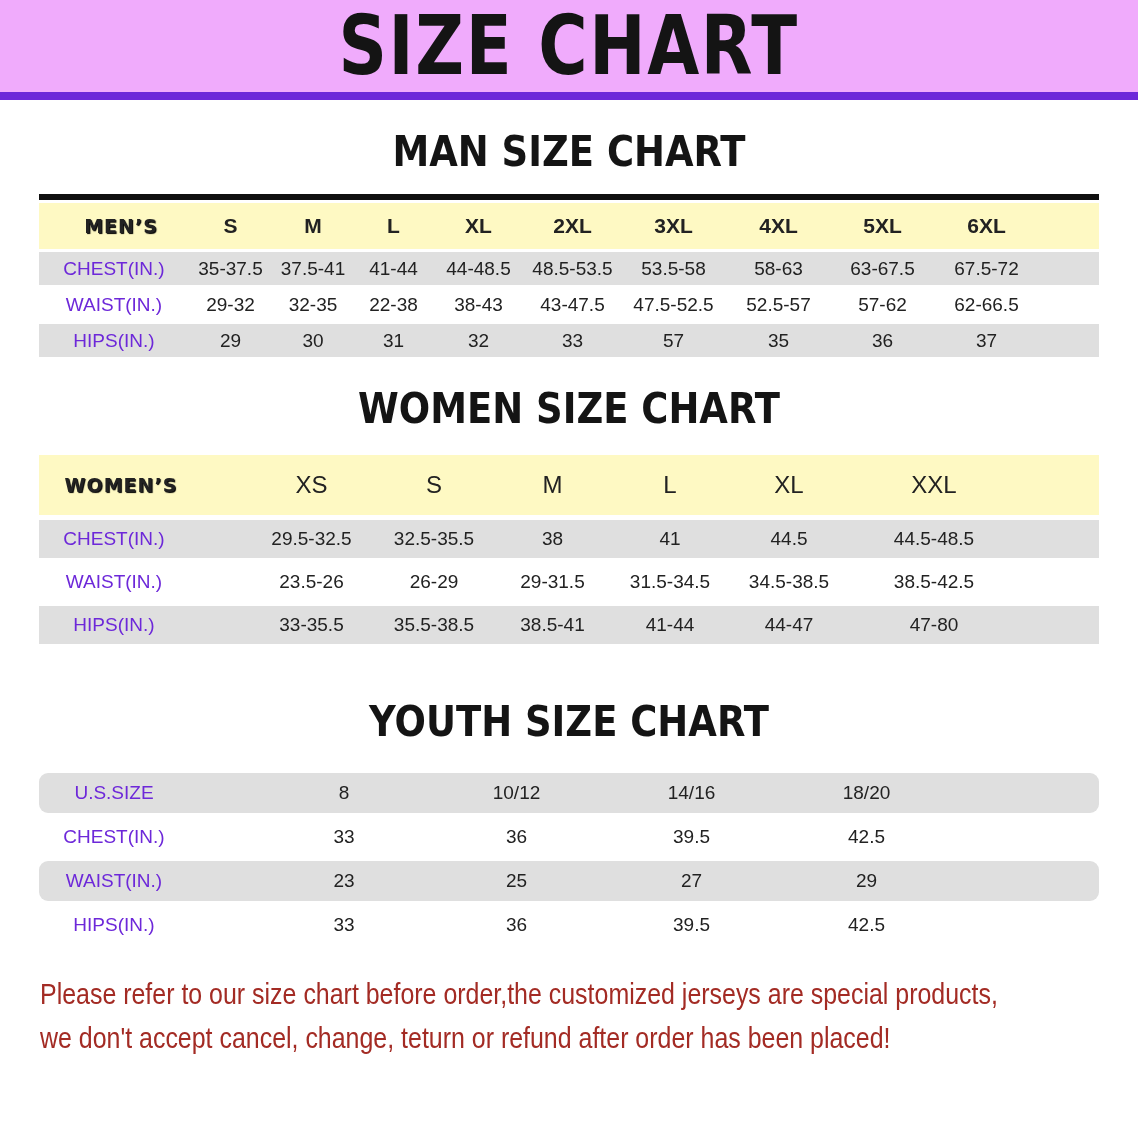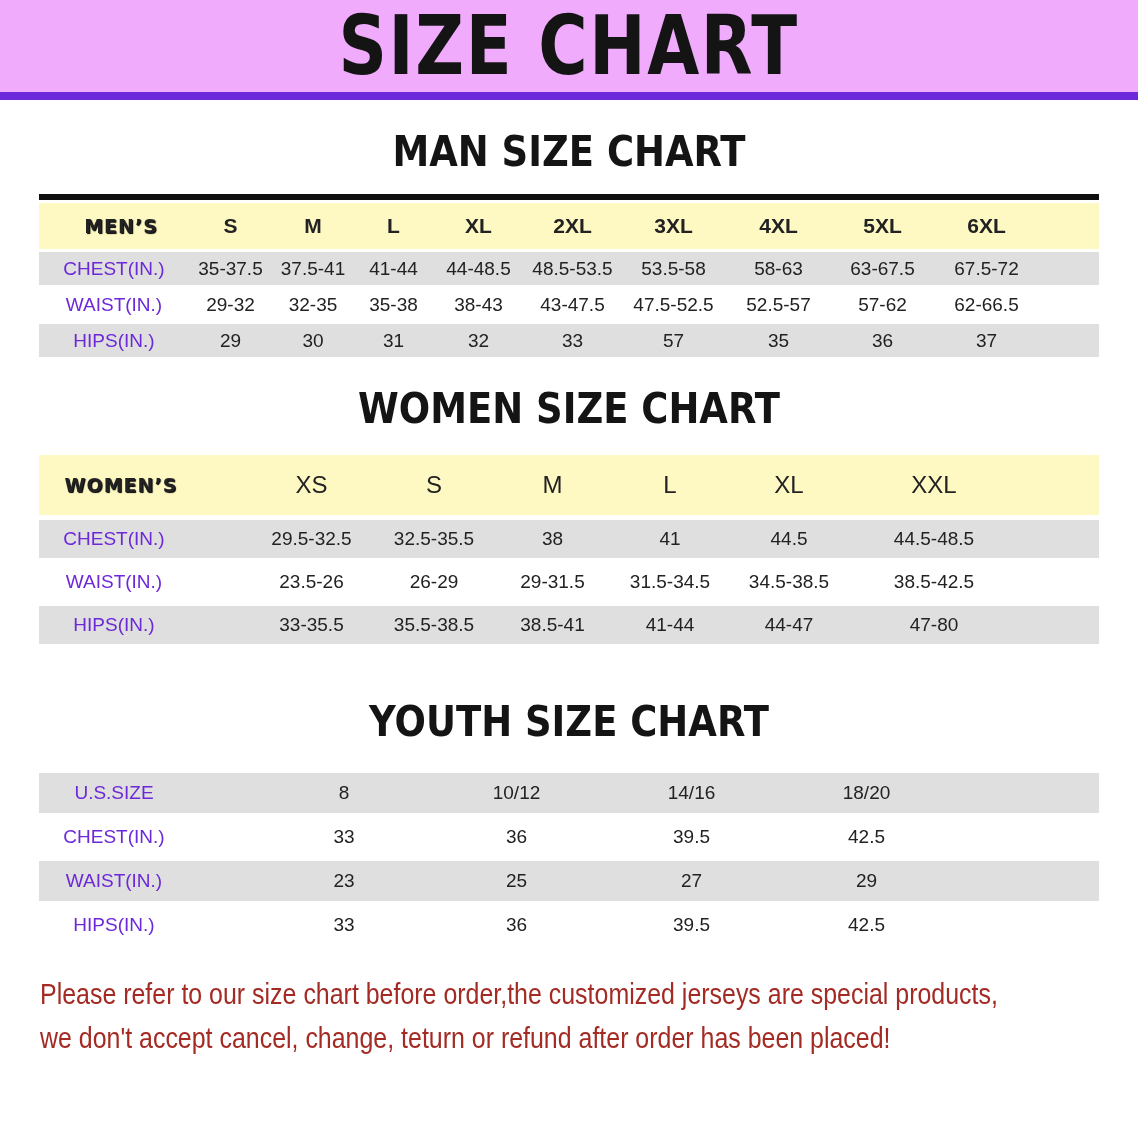--- a/index.html
+++ b/index.html
@@ -74,21 +74,21 @@
     text-shadow: 1px 1px 1px #000;
     white-space: nowrap;
   }
   .th { text-align: center; white-space: nowrap; }
   #men-table .th { font-size: 21px; font-weight: bold; }
   #women-table .th, #youth-table .th { font-size: 24px; font-weight: normal; }
 
   .row { margin-top: 3px; }
   #men-table   .row { height: 33px; }
   #women-table .row { height: 38px; margin-top: 5px; }
-  #youth-table .row { height: 40px; margin-top: 4px; }
+  #youth-table .row { height: 40px; margin-top: 4px; border-radius: 9px; }
   .row-gray { background: #dfdfdf; }
 
   .cell {
     text-align: center;
     font-size: 19px;
     color: #222222;
     white-space: nowrap;
   }
   .row-label { font-size: 19px; color: #6d28d9; }
 
@@ -135,21 +135,21 @@
     <div class="cell">48.5-53.5</div>
     <div class="cell">53.5-58</div>
     <div class="cell">58-63</div>
     <div class="cell">63-67.5</div>
     <div class="cell">67.5-72</div>
   </div>
   <div class="grid grid-men row">
     <div class="cell row-label">WAIST(IN.)</div>
     <div class="cell">29-32</div>
     <div class="cell">32-35</div>
-    <div class="cell">35-38</div>
+    <div class="cell">22-38</div>
     <div class="cell">38-43</div>
     <div class="cell">43-47.5</div>
     <div class="cell">47.5-52.5</div>
     <div class="cell">52.5-57</div>
     <div class="cell">57-62</div>
     <div class="cell">62-66.5</div>
   </div>
   <div class="grid grid-men row row-gray">
     <div class="cell row-label">HIPS(IN.)</div>
     <div class="cell">29</div>

